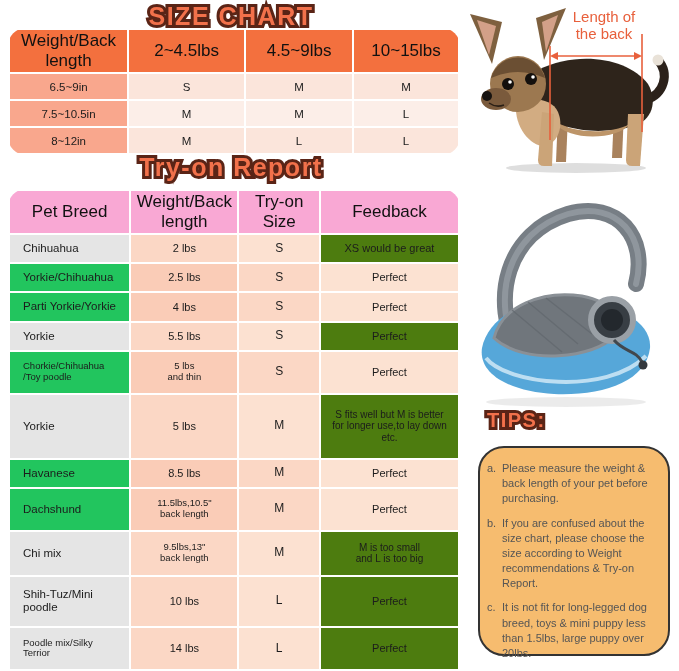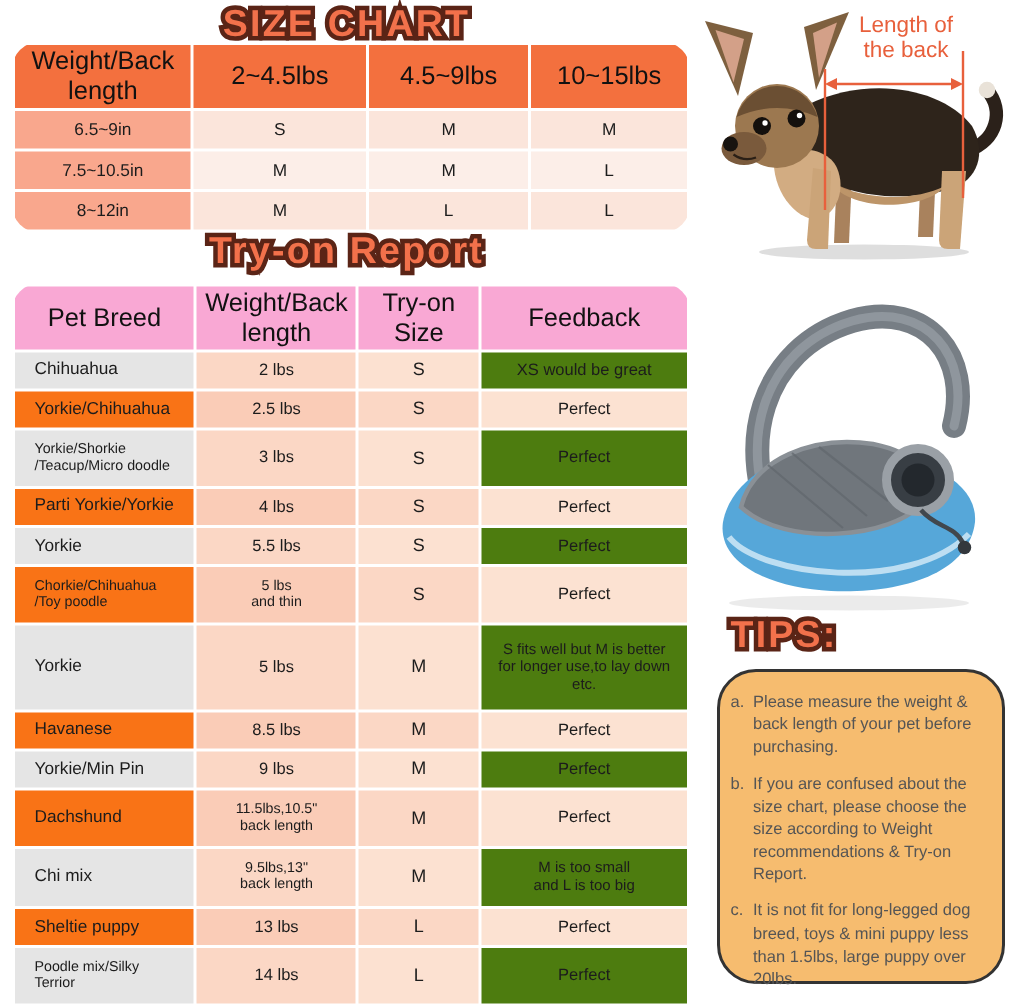--- a/index.html
+++ b/index.html
@@ -9,21 +9,21 @@
   }
   
   .bubble{position:relative;z-index:0;display:inline-block;font-weight:bold;
           color:#F2714B;letter-spacing:1.5px;white-space:nowrap;}
   .bubble::before{content:attr(data-text);position:absolute;left:0;top:0;z-index:-1;
           -webkit-text-stroke:6px #5A2416;letter-spacing:1.5px;}
   .title-wrap{position:absolute;text-align:center;}
   #size-chart-title-wrap{left:0;top:2px;width:462px;}
   #tryon-title-wrap{left:0;top:153px;width:462px;}
   .big{font-size:25px;}
-  #tips-title{position:absolute;left:487px;top:409px;font-size:25px;}
+  #tips-title{position:absolute;left:487px;top:409px;font-size:20px;}
   
   .tbl-wrap{position:absolute;border-radius:18px;overflow:hidden;}
   #size-chart-wrap{left:8px;top:28px;width:452px;height:127px;}
   #tryon-wrap{left:8px;top:189px;width:452px;height:482px;border-bottom-left-radius:0;border-bottom-right-radius:0;}
   table{border-collapse:separate;border-spacing:2px;table-layout:fixed;width:100%;}
   #size-chart-table{height:127px;}
   #tryon-table{height:482px;}
   th{font-weight:normal;font-size:17px;color:#111;}
   td,th{white-space:pre-line;vertical-align:middle;padding:1px 3px;}
   
@@ -31,21 +31,21 @@
   .sc-cell{background:#FBE5DB;text-align:center;font-size:11.5px;}
   tr.alt .sc-cell{background:#FCEEE8;}
   .sc-cell.c0,tr.alt .sc-cell.c0{background:#F9A78D;}
   
   .to-h{background:#f9a8d4;height:38px;}
   .to-cell{text-align:center;font-size:11px;line-height:1.15;}
   .to-cell.c0{background:#e5e5e5;text-align:left;padding-left:13px;font-size:11.5px;}
   .to-cell.c1{background:#FBD7C5;}
   .to-cell.c2{background:#FCE1D1;font-size:12px;}
   .to-cell.c3{background:#4d7c0f;}
-  tr.dark .to-cell.c0{background:#f97316;}
+  tr.dark .to-cell.c0{background:#22c55e;}
   tr.dark .to-cell.c1{background:#FACCB7;}
   tr.dark .to-cell.c2{background:#FBD7C5;}
   tr.dark .to-cell.c3{background:#FCE2D2;}
   .to-cell.ml{font-size:9.5px;}
   .to-cell.c3.ml{font-size:10px;}
   
   #dog-area{position:absolute;left:458px;top:0;width:221px;height:176px;}
   #back-caption{position:absolute;left:92px;top:8px;width:108px;text-align:center;
      color:#E8603C;font-size:15px;line-height:1.15;white-space:pre-line;}
   
@@ -177,27 +177,20 @@
             <td class="to-cell c1">2 lbs</td>
             <td class="to-cell c2">S</td>
             <td class="to-cell c3">XS would be great</td>
           </tr>
           <tr class="dark">
             <td class="to-cell c0">Yorkie/Chihuahua</td>
             <td class="to-cell c1">2.5 lbs</td>
             <td class="to-cell c2">S</td>
             <td class="to-cell c3">Perfect</td>
           </tr>
-          <tr>
-            <td class="to-cell c0 ml">Yorkie/Shorkie
-/Teacup/Micro doodle</td>
-            <td class="to-cell c1">3 lbs</td>
-            <td class="to-cell c2">S</td>
-            <td class="to-cell c3">Perfect</td>
-          </tr>
           <tr class="dark">
             <td class="to-cell c0">Parti Yorkie/Yorkie</td>
             <td class="to-cell c1">4 lbs</td>
             <td class="to-cell c2">S</td>
             <td class="to-cell c3">Perfect</td>
           </tr>
           <tr>
             <td class="to-cell c0">Yorkie</td>
             <td class="to-cell c1">5.5 lbs</td>
             <td class="to-cell c2">S</td>
@@ -217,44 +210,38 @@
             <td class="to-cell c2">M</td>
             <td class="to-cell c3 ml">S fits well but M is better
 for longer use,to lay down etc.</td>
           </tr>
           <tr class="dark">
             <td class="to-cell c0">Havanese</td>
             <td class="to-cell c1">8.5 lbs</td>
             <td class="to-cell c2">M</td>
             <td class="to-cell c3">Perfect</td>
           </tr>
-          <tr>
-            <td class="to-cell c0">Yorkie/Min Pin</td>
-            <td class="to-cell c1">9 lbs</td>
-            <td class="to-cell c2">M</td>
-            <td class="to-cell c3">Perfect</td>
-          </tr>
           <tr class="dark">
             <td class="to-cell c0">Dachshund</td>
             <td class="to-cell c1 ml">11.5lbs,10.5"
 back length</td>
             <td class="to-cell c2">M</td>
             <td class="to-cell c3">Perfect</td>
           </tr>
           <tr>
             <td class="to-cell c0">Chi mix</td>
             <td class="to-cell c1 ml">9.5lbs,13"
 back length</td>
             <td class="to-cell c2">M</td>
             <td class="to-cell c3 ml">M is too small
 and L is too big</td>
           </tr>
-          <tr class="dark">
-            <td class="to-cell c0">Sheltie puppy</td>
-            <td class="to-cell c1">13 lbs</td>
+          <tr>
+            <td class="to-cell c0">Shih-Tuz/Mini poodle</td>
+            <td class="to-cell c1">10 lbs</td>
             <td class="to-cell c2">L</td>
             <td class="to-cell c3">Perfect</td>
           </tr>
           <tr>
             <td class="to-cell c0 ml">Poodle mix/Silky
 Terrior</td>
             <td class="to-cell c1">14 lbs</td>
             <td class="to-cell c2">L</td>
             <td class="to-cell c3">Perfect</td>
           </tr>

